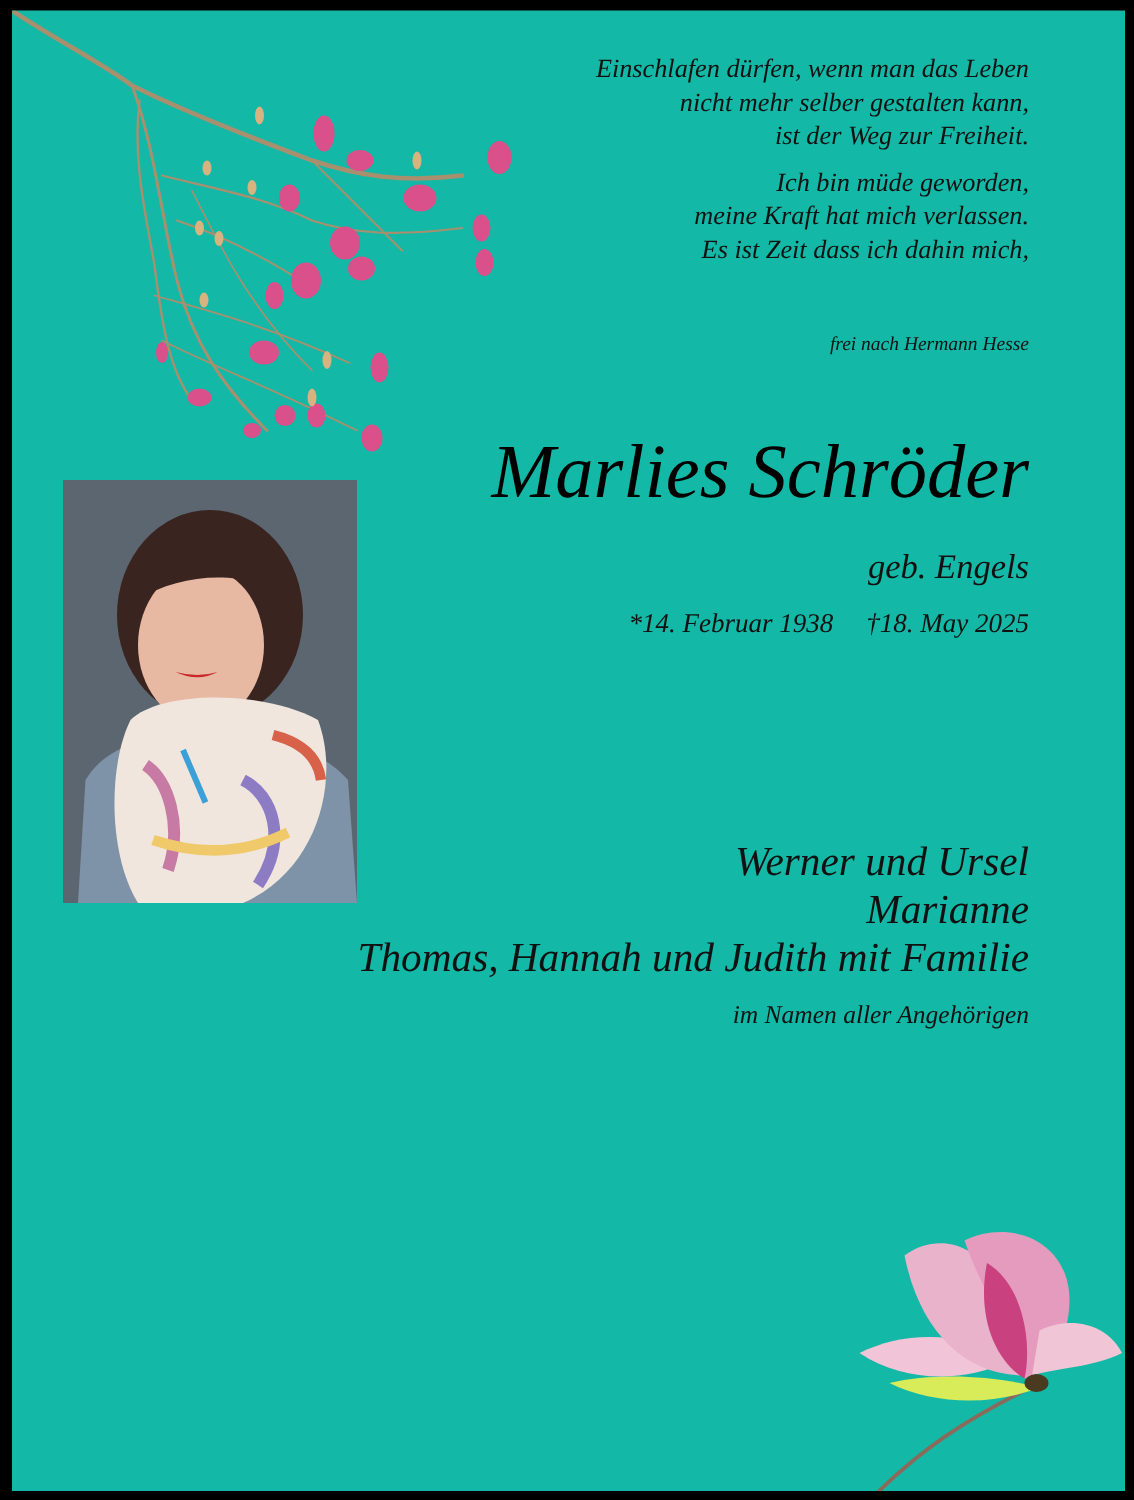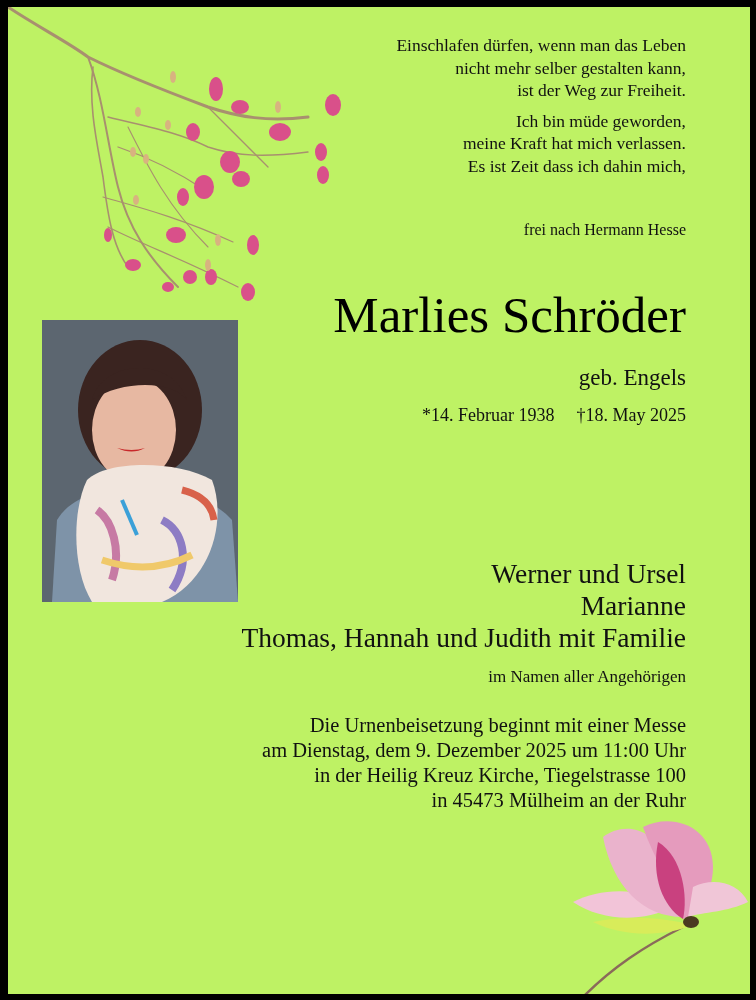--- a/index.html
+++ b/index.html
@@ -1,23 +1,23 @@
 <!DOCTYPE html>
 <html><head>
 <meta charset="utf-8">
 <style>
   html, body { margin: 0; padding: 0; background: #000; }
   body { width: 756px; height: 1000px; position: relative; overflow: hidden; font-family: "Liberation Serif", "DejaVu Serif", serif; color: #111; }
-  .card { position: absolute; left: 8px; top: 7px; width: 742px; height: 987px; background: #bef264; overflow: hidden; }
+  .card { position: absolute; left: 8px; top: 7px; width: 742px; height: 987px; background: #14b8a6; overflow: hidden; font-style: italic; }
   .abs { position: absolute; }
   .right { text-align: right; }
   .poem { right: 64px; top: 27px; width: 420px; font-size: 17.5px; line-height: 22.5px; }
   .poem .stanza { margin-bottom: 8px; }
   .poem .line { display: block; white-space: nowrap; }
-  .poem-source { right: 64px; top: 214px; font-size: 16px; white-space: nowrap; }
+  .poem-source { right: 64px; top: 214px; font-size: 13px; white-space: nowrap; }
   .name { right: 64px; top: 278px; font-size: 51px; line-height: 60px; white-space: nowrap; color: #000; }
   .maiden { right: 64px; top: 358px; font-size: 23px; white-space: nowrap; }
   .dates { right: 64px; top: 398px; font-size: 18px; white-space: nowrap; }
   .dates .gap { display: inline-block; width: 22px; }
   .photo { left: 34px; top: 313px; width: 196px; height: 282px; background: #5c6670; overflow: hidden; }
   .miss { right: 64px; top: 500px; font-size: 21px; white-space: nowrap; }
   .family { right: 64px; top: 551px; font-size: 27.5px; line-height: 32px; white-space: nowrap; }
   .family .line { display: block; }
   .on-behalf { right: 64px; top: 660px; font-size: 17px; white-space: nowrap; }
   .service { right: 64px; top: 706px; font-size: 20.5px; line-height: 25px; white-space: nowrap; }
@@ -115,26 +115,20 @@
     </svg>
   </div>
 
   <div class="abs family right">
     <span class="line">Werner und Ursel</span>
     <span class="line">Marianne</span>
     <span class="line">Thomas, Hannah und Judith mit Familie</span>
   </div>
   <div class="abs on-behalf right">im Namen aller Angehörigen</div>
 
-  <div class="abs service right">
-    <span class="line">Die Urnenbeisetzung beginnt mit einer Messe</span>
-    <span class="line">am Dienstag, dem 9. Dezember 2025 um 11:00 Uhr</span>
-    <span class="line">in der Heilig Kreuz Kirche, Tiegelstrasse 100</span>
-    <span class="line">in 45473 Mülheim an der Ruhr</span>
-  </div>
 
 
   <svg class="abs flower" viewBox="0 0 190 190">
     <path d="M20 190 C50 160 80 140 120 120" stroke="#8a6a5a" stroke-width="2.5" fill="none"></path>
     <path d="M30 115 C60 108 100 110 130 118 C100 130 60 130 30 115 Z" fill="#d8ec5a"></path>
     <path d="M10 95 C40 80 80 80 110 100 C80 115 40 115 10 95 Z" fill="#f2c4d8"></path>
     <path d="M40 30 C60 15 90 20 100 50 C110 80 110 100 120 110 C80 110 50 80 40 30 Z" fill="#eab3cc"></path>
     <path d="M80 20 C110 5 150 20 150 60 C150 90 130 110 120 112 C110 80 90 50 80 20 Z" fill="#e59bbd"></path>
     <path d="M95 35 C120 50 125 90 120 112 C100 100 88 70 95 35 Z" fill="#c9417f"></path>
     <path d="M130 80 C150 70 175 75 185 95 C165 105 140 105 125 110 Z" fill="#f0c6d7"></path>

